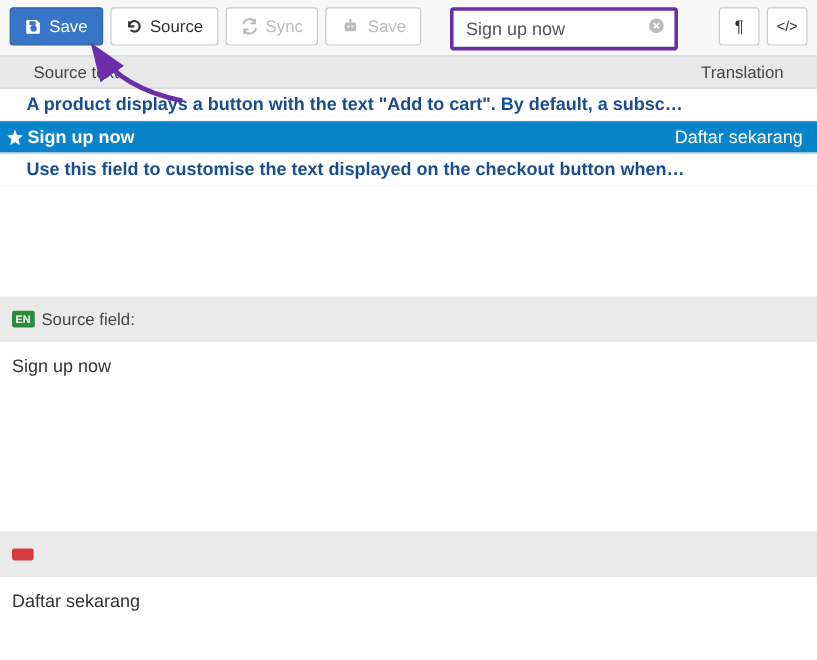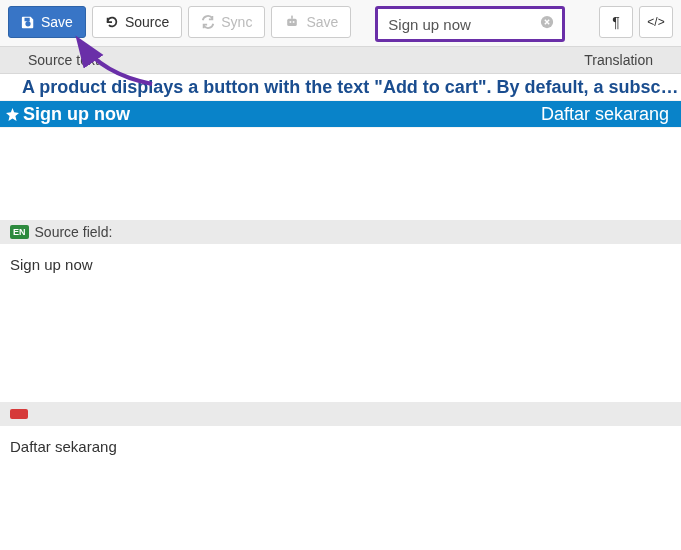--- a/index.html
+++ b/index.html
@@ -96,21 +96,21 @@
   }
   .col-header-right { margin-left: auto; }
 
   
   .string-list { }
   .row {
     display: flex;
     align-items: center;
     height: 27px;
     padding: 0 12px 0 22px;
-    font-size: 18px;
+    font-size: 15px;
     font-weight: 600;
     color: #1a4d8f;
     border-bottom: 1px solid #f4f4f4;
     white-space: nowrap;
     overflow: hidden;
   }
   .row.selected {
     background: #0983c9;
     color: #fff;
     padding-left: 6px;
@@ -129,21 +129,21 @@
   .gap-area {
     height: 92px;
     background: #fff;
   }
 
   
   .pane-header {
     display: flex;
     align-items: center;
     background: #eaeaea;
-    height: 24px;
+    height: 38px;
     padding: 0 10px;
     font-size: 14px;
     color: #444;
     gap: 6px;
   }
   .lang-badge {
     display: inline-flex;
     align-items: center;
     justify-content: center;
     height: 14px;
@@ -253,20 +253,23 @@
     <span>A product displays a button with the text "Add to cart". By default, a subsc…</span>
   </div>
   <div class="row selected">
     <span class="star">
       <svg width="13" height="13" viewBox="0 0 16 16" fill="currentColor">
           <path d="M8 0l2 5.2L16 6l-4.4 3.8L13 16 8 12.8 3 16l1.4-6.2L0 6l6-0.8L8 0z"></path>
         </svg>
     </span>
     <span>Sign up now</span>
     <span class="txn">Daftar sekarang</span>
+  </div>
+  <div class="row">
+    <span>Use this field to customise the text displayed on the checkout button when…</span>
   </div>
 </div>
 
 <div class="gap-area"></div>
 
 <div class="pane-header">
   <span class="lang-badge">EN</span>
   <span>Source field:</span>
 </div>
 <div class="pane-body pane-src-body">Sign up now</div>

